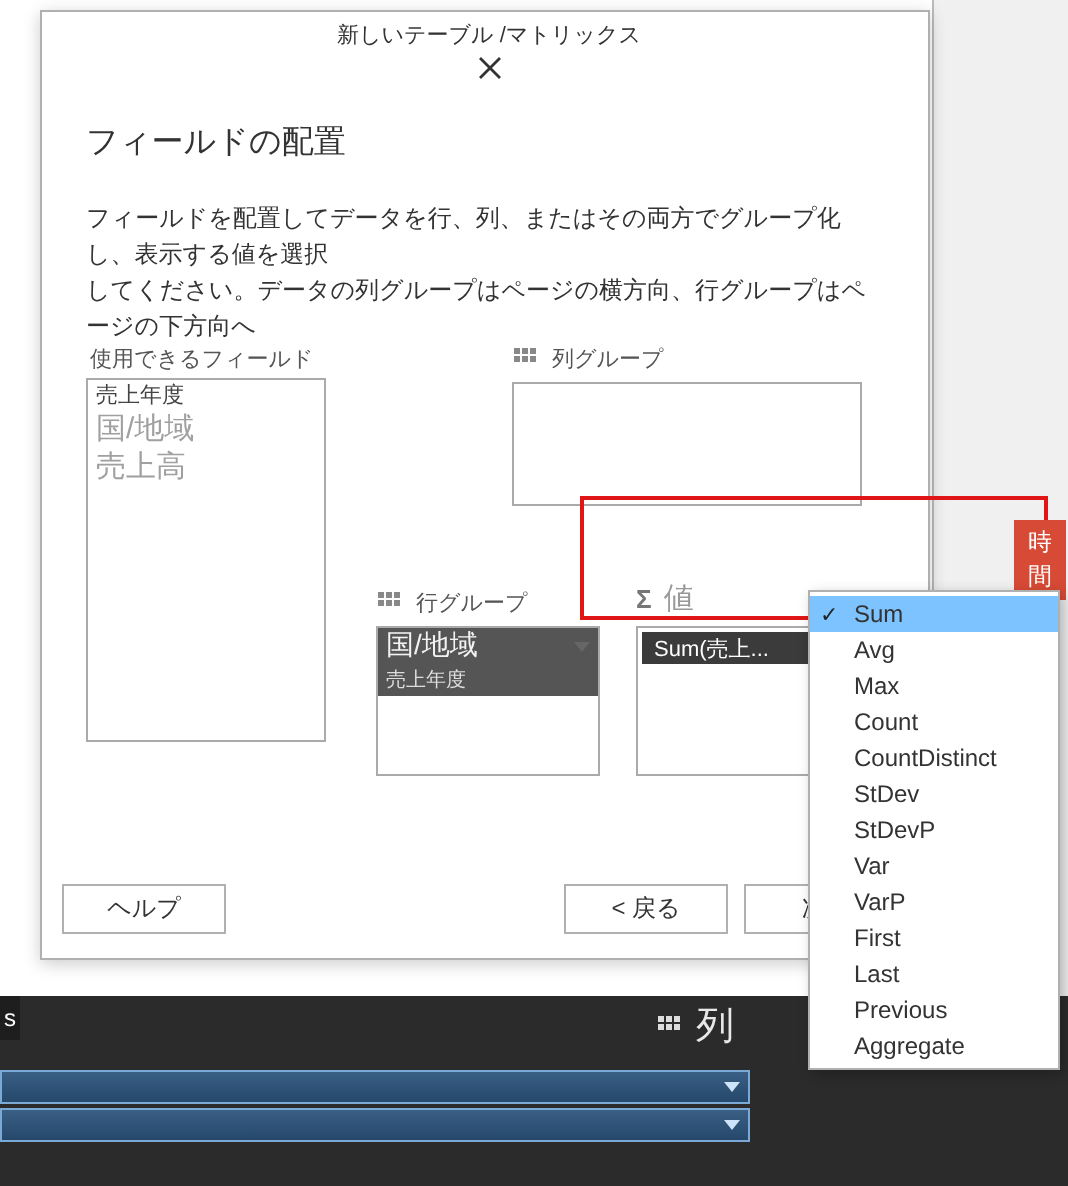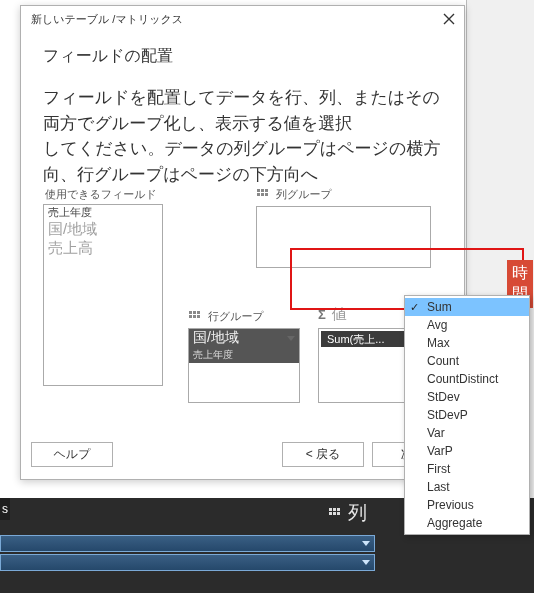--- a/index.html
+++ b/index.html
@@ -21,29 +21,30 @@
     border: 1px solid #b0b0b0;
     background: #fff;
     box-shadow: 0 2px 8px rgba(0,0,0,0.2);
   }
   .title-row {
     display: flex;
     align-items: center;
     justify-content: space-between;
     padding: 4px 6px 4px 10px;
     font-size: 11px;
+    flex-direction: column;
   }
   .close-btn {
     width: 18px; height: 18px;
     display: flex; align-items: center; justify-content: center;
     font-size: 14px; cursor: pointer;
   }
   .dlg-body { padding: 14px 22px 0 22px; }
   .heading { font-size: 16px; margin-bottom: 18px; }
-  .desc { font-size: 17px; line-height: 1.5; }
+  .desc { font-size: 12px; line-height: 1.5; }
   .panels { position: relative; height: 250px; }
   .panel-label { font-size: 11px; color: #555; }
   .avail { position:absolute; left:0; top:0; width:125px; }
   .avail .panel-label { margin-left: 2px; }
   .avail-list {
     margin-top: 2px;
     border: 1px solid #aaa;
     width: 120px; height: 182px;
     background:#fff;
   }
@@ -102,21 +103,21 @@
   .context-menu .mi {
     display:flex; align-items:center; padding: 2px 8px 2px 22px;
     font-size:12px; position:relative; cursor:pointer;
   }
   .context-menu .mi.sel { background:#7cc3ff; }
   .context-menu .mi .chk {
     position:absolute; left:5px; top:3px; font-size:11px; color:#222;
   }
   .time-chip {
     position:absolute; right:1px; top:260px; width:26px;
-    background:#d74a35; color:#fff; font-size:16px; padding:3px 2px;
+    background:#d74a35; color:#fff; font-size:12px; padding:3px 2px;
     text-align:center;
   }
   .bottom-bar {
     position:absolute; left:0; top:498px; width:534px; height:95px;
     background:#2b2b2b;
   }
   .bottom-tab {
     position:absolute; left:0; top:0; width:10px; height:22px;
     background:#1e1e1e; color:#fff; font-size:12px; display:flex;align-items:center;justify-content:center;
   }

